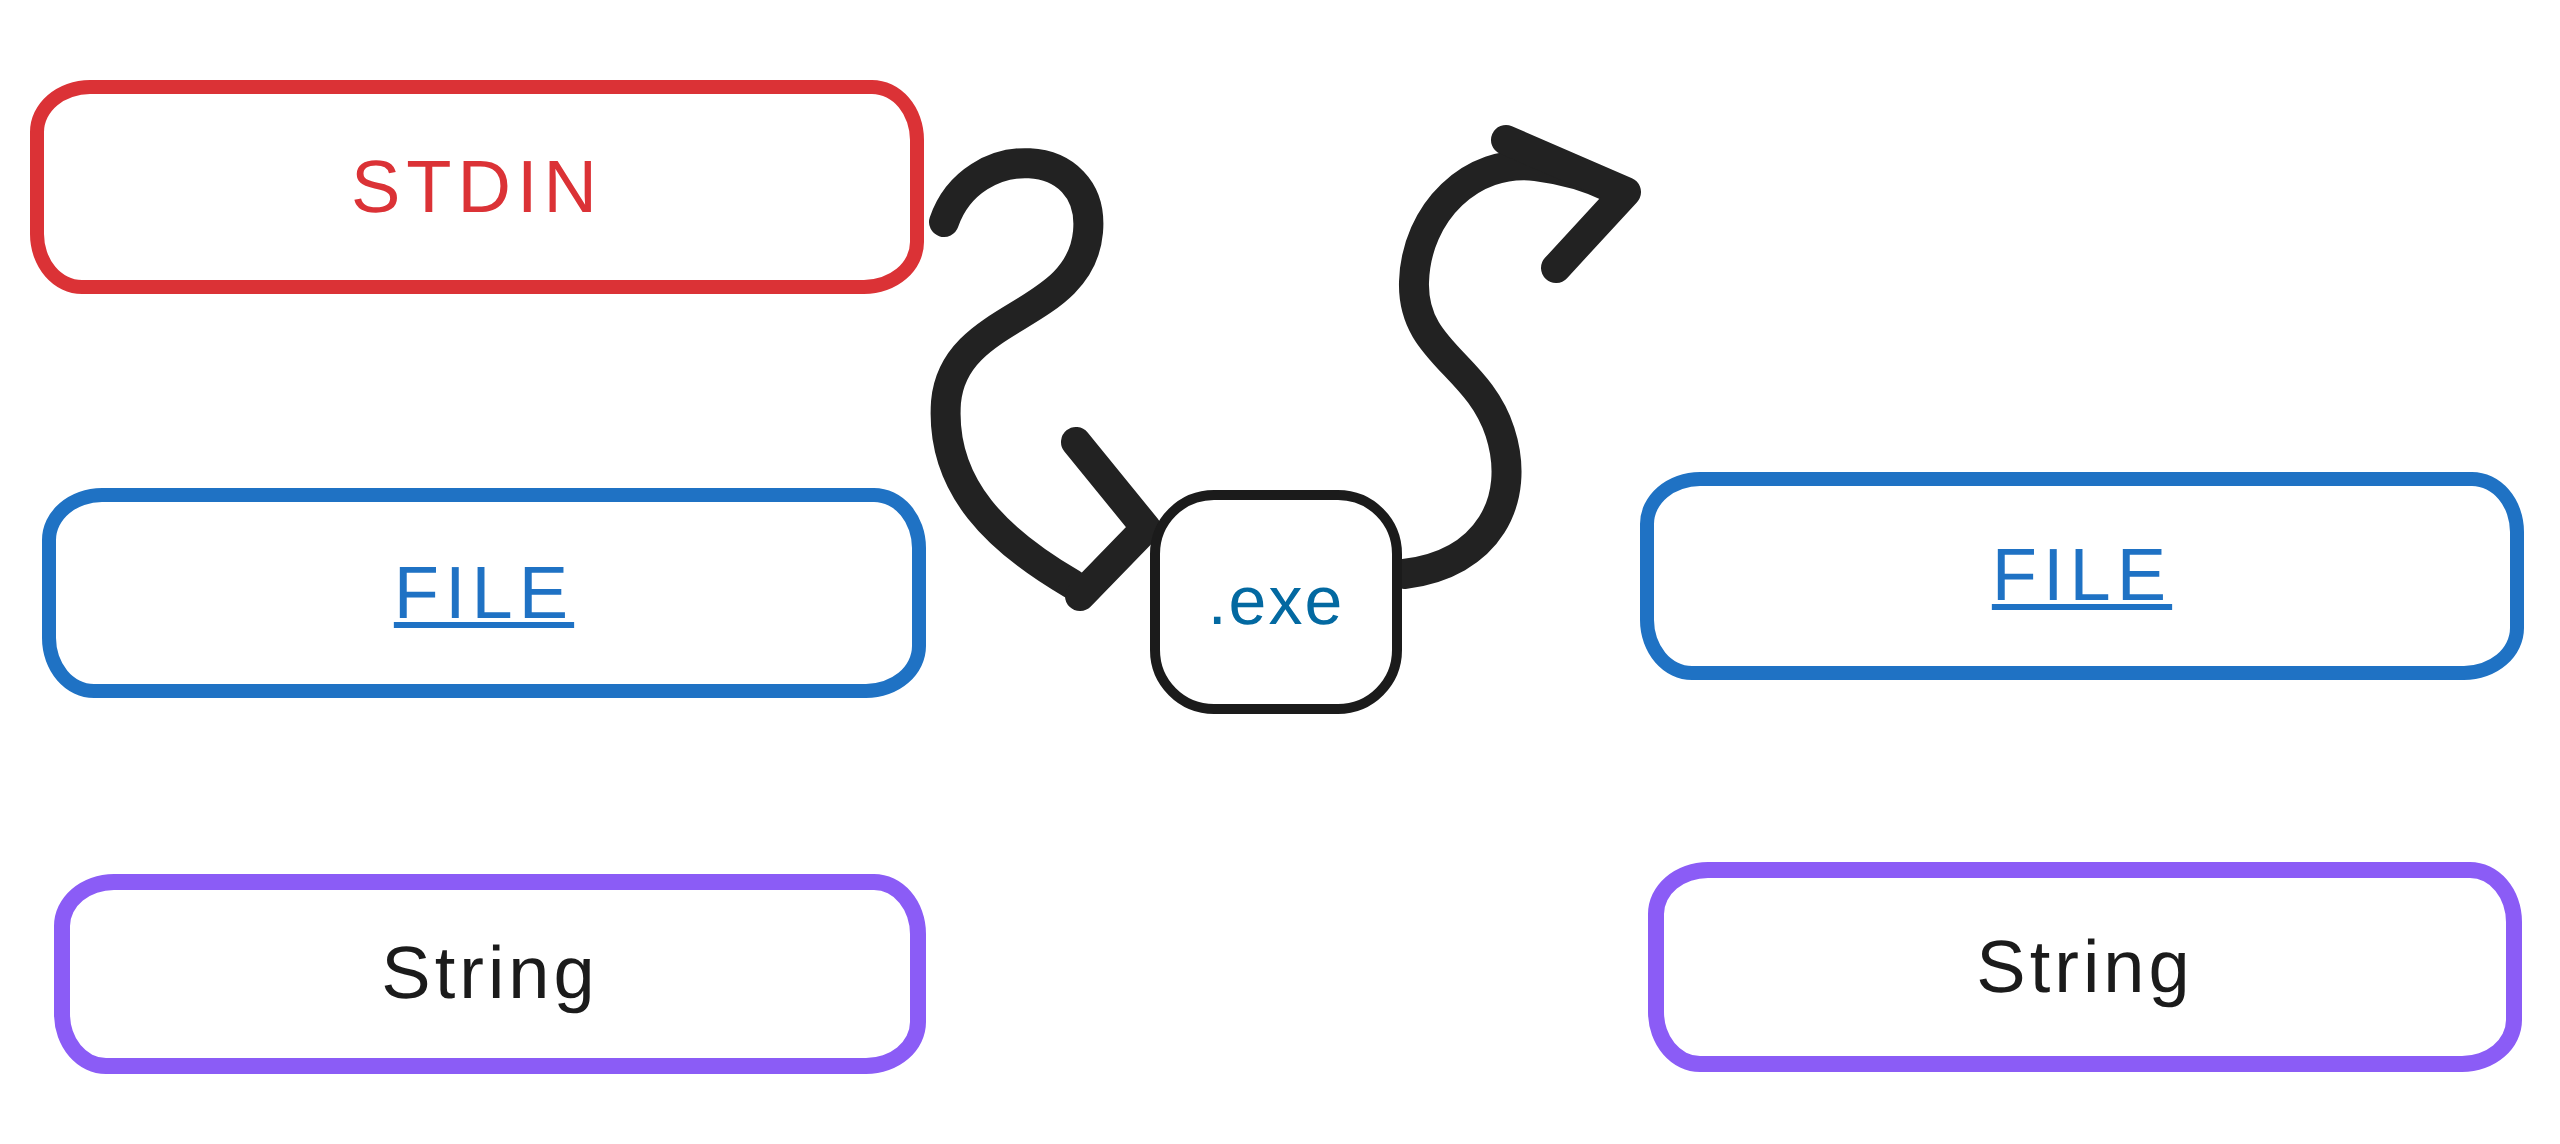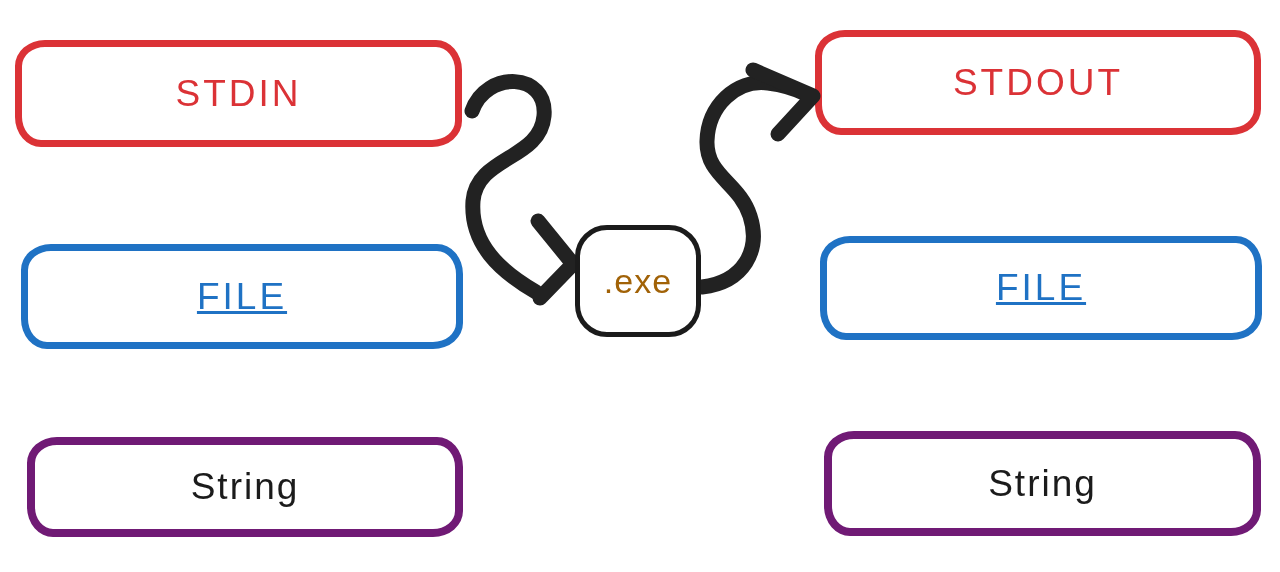--- a/index.html
+++ b/index.html
@@ -25,32 +25,32 @@
     border-radius: 28px;
     font-size: 37px;
     letter-spacing: 3px;
     font-weight: 500;
   }
   
   .node { border-radius: 30px 26px 30px 26px / 26px 30px 26px 30px; }
 
   .node.red   { border: 7px solid #db3236; color: #db3236; }
   .node.blue  { border: 7px solid #1f72c4; color: #1f72c4; text-decoration: underline; }
-  .node.black { border: 8px solid #701a75; color: #1b1b1b; }
+  .node.black { border: 8px solid #8b5cf6; color: #1b1b1b; }
 
   .node.stdin        { left: 15px;  top: 40px;  width: 447px; height: 107px; }
   .node.file-input   { left: 21px;  top: 244px; width: 442px; height: 105px; }
   .node.string-input { left: 27px;  top: 437px; width: 436px; height: 100px; letter-spacing: 2px; }
   .node.stdout       { left: 815px; top: 30px;  width: 446px; height: 105px; }
   .node.file-output  { left: 820px; top: 236px; width: 442px; height: 104px; }
   .node.string-output{ left: 824px; top: 431px; width: 437px; height: 105px; letter-spacing: 2px; }
 
   .node.exe {
-    left: 575px; top: 225px; width: 126px; height: 112px;
-    border: 5px solid #1b1b1b; color: #a16207;
+    left: 575px; top: 245px; width: 126px; height: 112px;
+    border: 5px solid #1b1b1b; color: #0369a1;
     border-radius: 32px; font-size: 34px; letter-spacing: 1px;
     z-index: 2;
   }
 
   svg.arrows {
     position: absolute;
     left: 0; top: 0;
     width: 1280px; height: 572px;
     pointer-events: none;
     z-index: 1;
@@ -75,23 +75,20 @@
     <span>FILE</span>
   </div>
   <div class="node black string-input">
     <span>String</span>
   </div>
 
   <div class="node exe">
     <span>.exe</span>
   </div>
 
-  <div class="node red stdout">
-    <span>STDOUT</span>
-  </div>
   <div class="node blue file-output">
     <span>FILE</span>
   </div>
   <div class="node black string-output">
     <span>String</span>
   </div>
 
   <svg class="arrows" viewBox="0 0 1280 572" xmlns="http://www.w3.org/2000/svg">
 
     <g>

